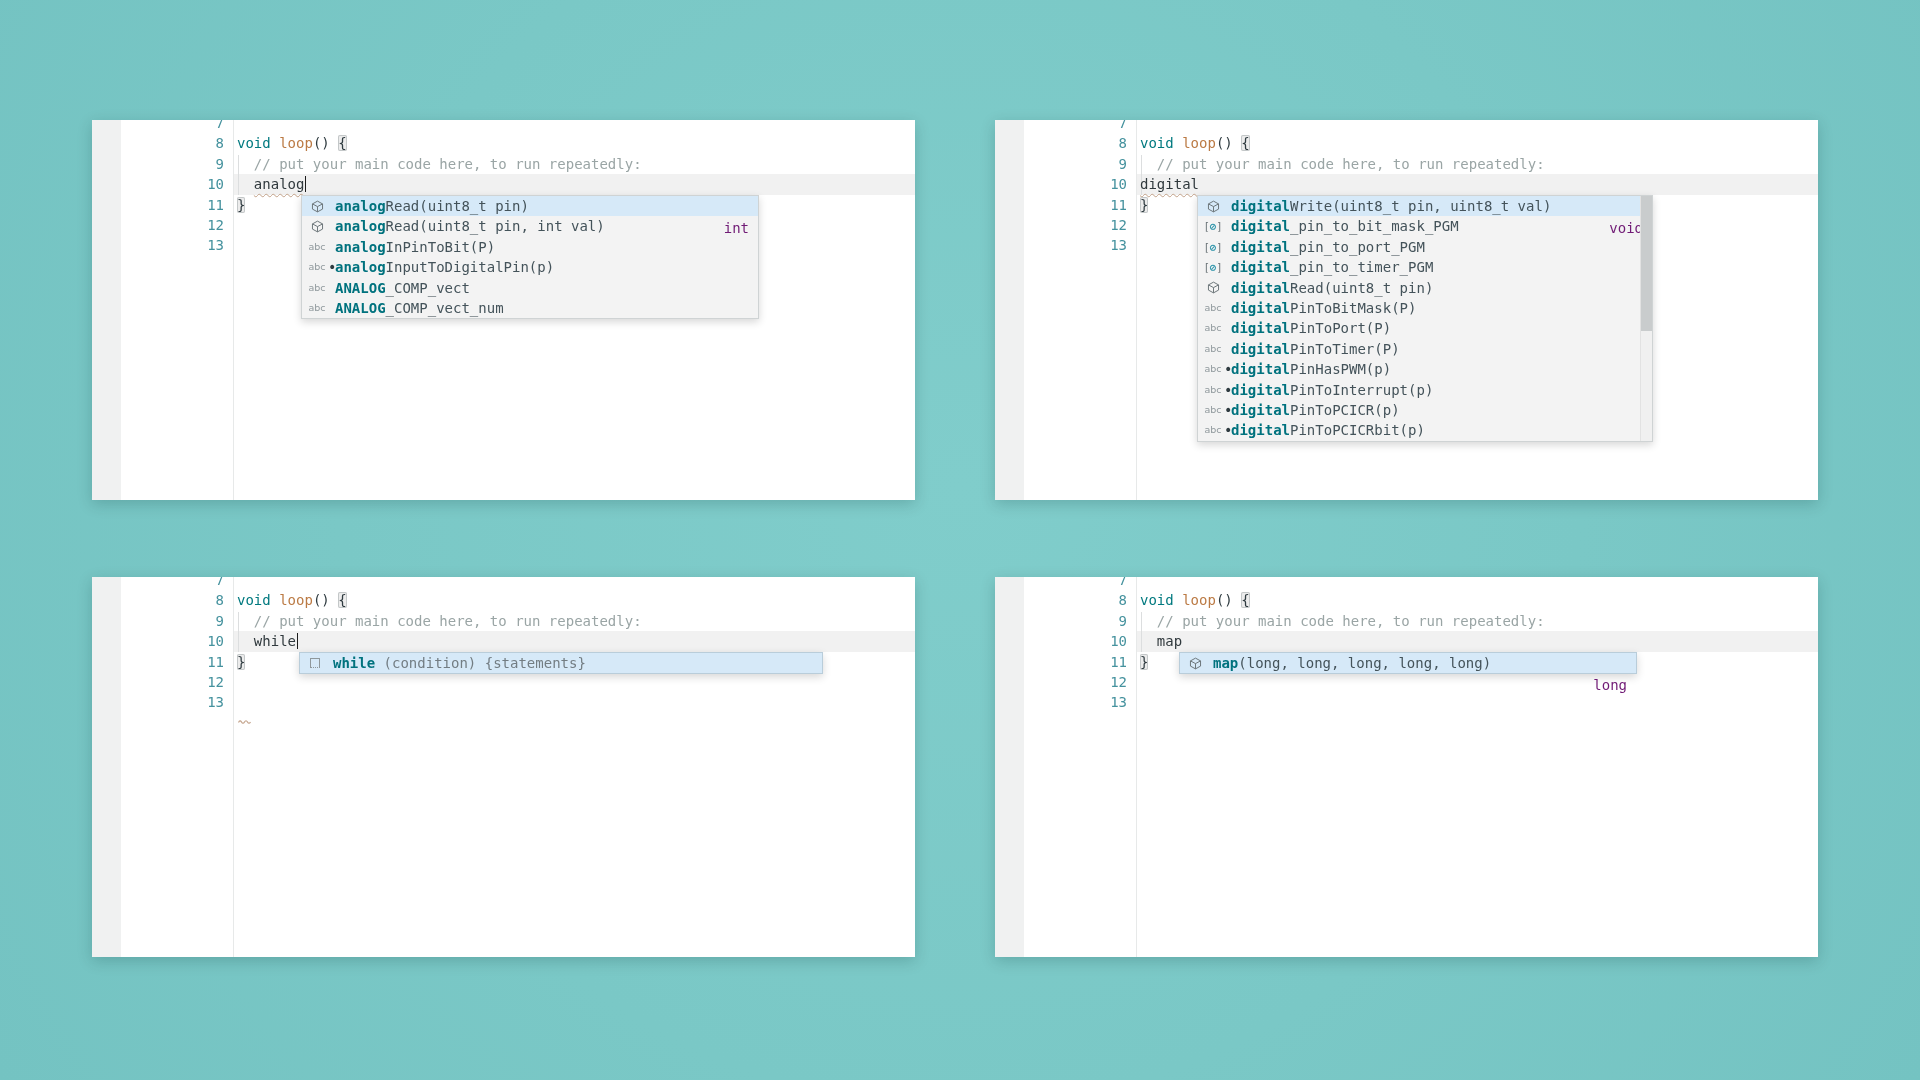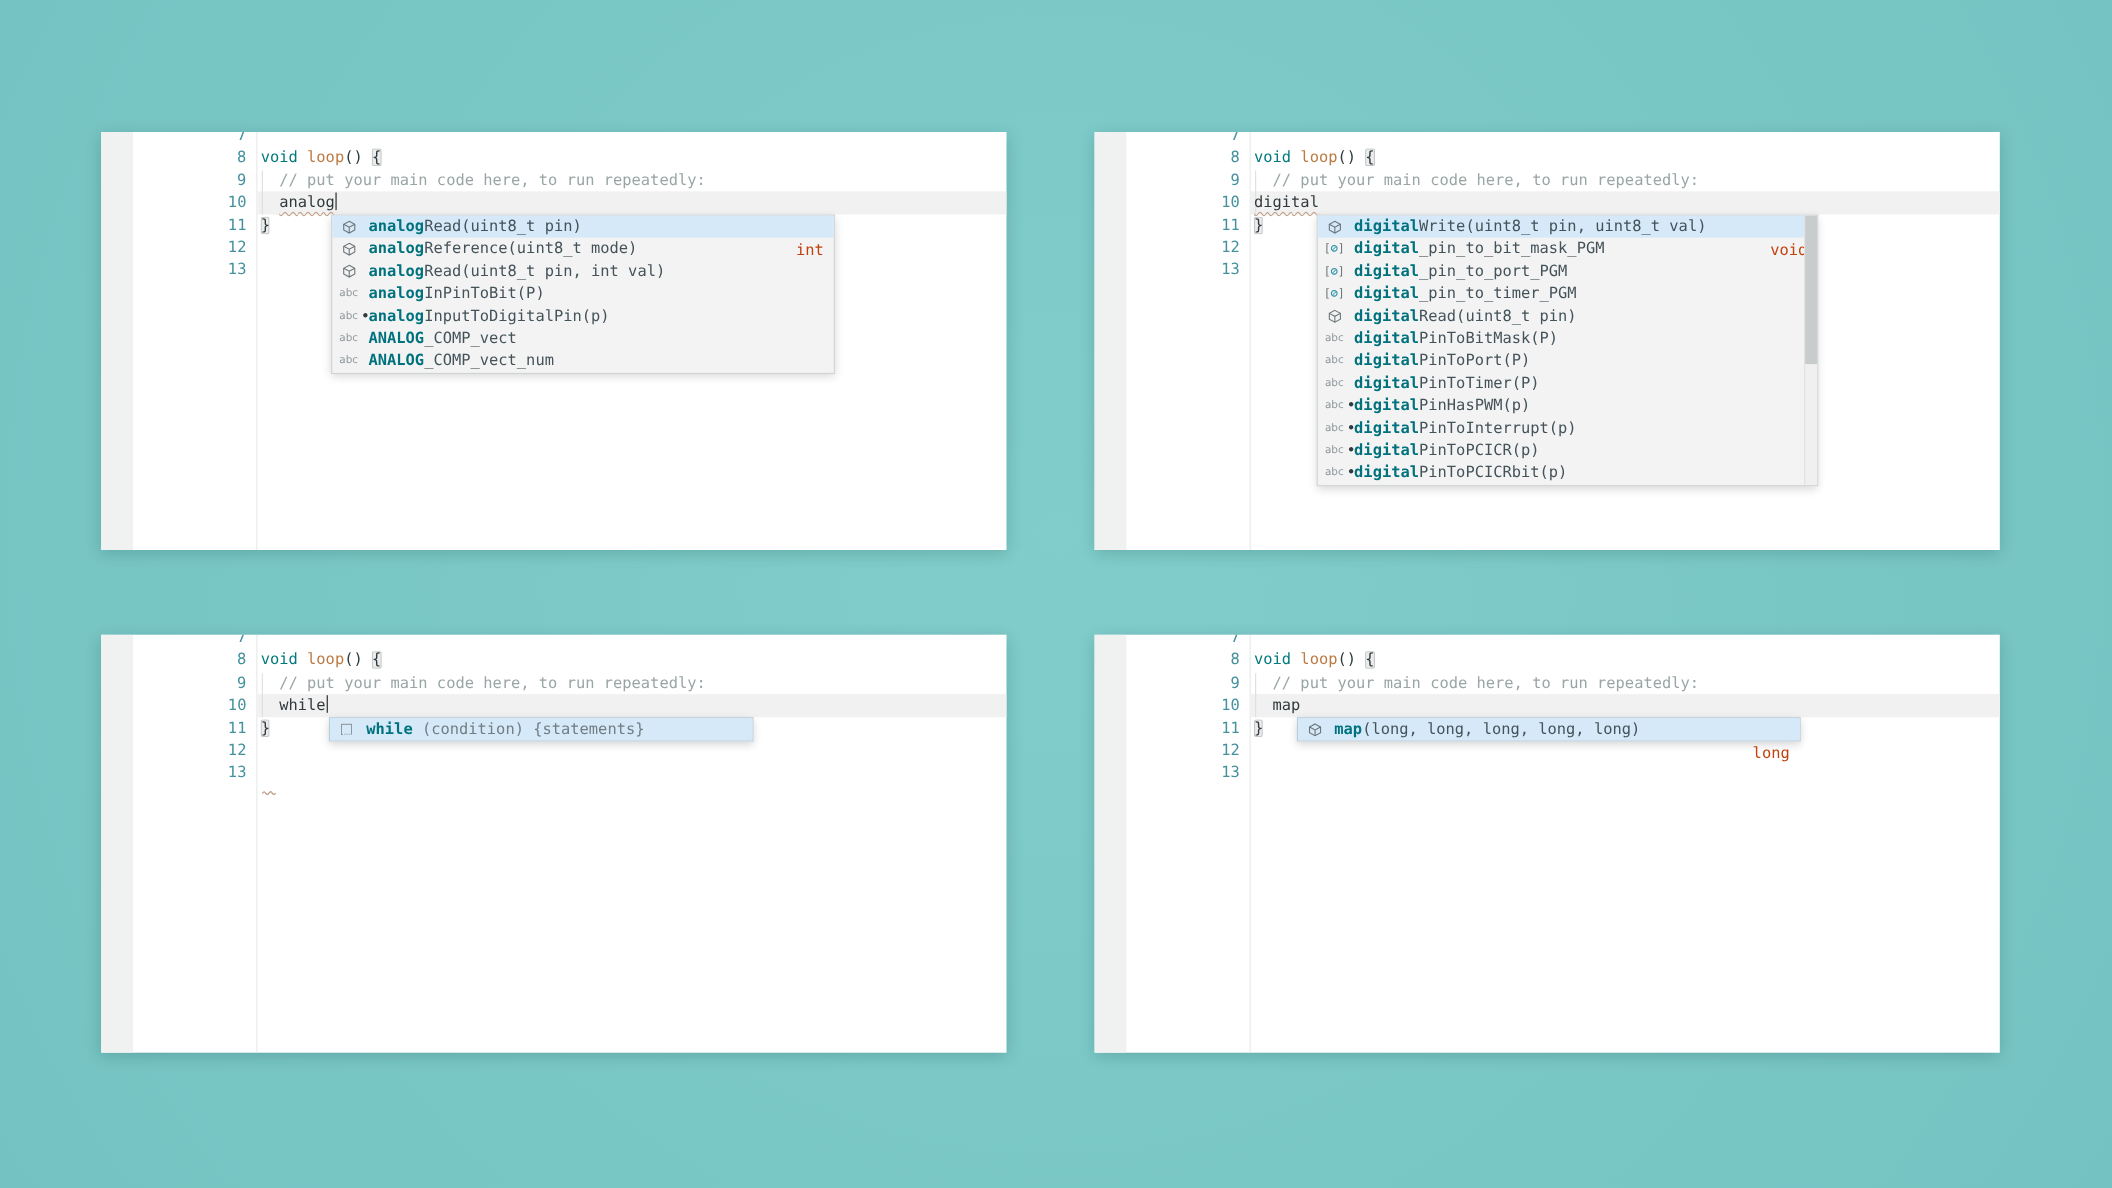--- a/index.html
+++ b/index.html
@@ -58,21 +58,21 @@
   }
   .stray-mark { position:absolute; left:146px; top:134px; width:13px; height:6px; }
 
   
   .dropdown {
     position:absolute; background:#f3f3f3; border:1px solid #cfd3d4;
     box-shadow:0 3px 8px rgba(0,0,0,.16); z-index:5;
   }
   .panel-0 .dropdown { left:209px; top:75px; width:458px; }
   .panel-1 .dropdown { left:202px; top:75px; width:456px; }
-  .panel-2 .dropdown { left:207px; top:75px; width:386px; border-color:#b9cdda; }
+  .panel-2 .dropdown { left:207px; top:75px; width:524px; border-color:#b9cdda; }
   .panel-3 .dropdown { left:184px; top:75px; width:458px; border-color:#b9cdda; }
 
   .drow {
     position:relative; display:flex; align-items:center;
     height:20.4px; line-height:20.4px; padding-left:33px; padding-right:9px;
     white-space:pre; color:#44535a;gap:24px;
   }
   .panel-1 .drow { }
   .drow.selected { background:#d6e9f8; }
 
@@ -80,21 +80,21 @@
   .dicon svg { display:block; }
   .dicon-abc { font-size:9.5px; color:#8f989c; letter-spacing:0; font-family:"DejaVu Sans", sans-serif; font-weight:400; }
   .dicon-macro { font-size:10.5px; color:#6b7478; }
   .dicon-macro i { font-style:normal; color:#2d94aa; font-weight:bold; }
   .snip-box { display:block; width:10px; height:10px; border:1.3px solid #8f989c; border-bottom:1.3px dotted #8f989c; background:transparent; }
 
   .bullet { position:absolute; left:26px; color:#2f3b40; }
   .dprefix { color:#00727e; font-weight:bold; }
   .drest { color:#44535a; }
   .drest.muted { color:#737d83; }
-  .detail { margin-left:auto; color:#c2410c;margin-top:44px; }
+  .detail { margin-left:auto; color:#701a75;margin-top:44px; }
 
   .dscroll { position:absolute; top:0; bottom:0; right:0; width:12px; background:#f0f0f0; border-left:1px solid #e2e2e2; }
   .dthumb { position:absolute; top:0; right:0; width:11px; height:55%; background:#c9cccd; }
 </style>
 </head>
 <body>
 
 <div class="stage">
   <div id="panels-root">
       <div class="panel panel-0">
@@ -122,24 +122,20 @@
 
       <div class="row r11"><span class="plain bbox">}</span></div>
 
     </div>
 
     <div class="dropdown">
           <div class="drow selected"><span class="dicon dicon-cube"><svg width="13" height="13" viewBox="0 0 16 16">
                 <path d="M8 1.4 L14.2 4.8 V11.2 L8 14.6 L1.8 11.2 V4.8 Z" fill="none" stroke="#6b7478" stroke-width="1.2"></path>
                 <path d="M1.8 4.8 L8 8.1 L14.2 4.8 M8 8.1 V14.6" fill="none" stroke="#6b7478" stroke-width="1.2"></path>
               </svg></span><span class="dtext"><span class="dprefix">analog</span><span class="drest">Read(uint8_t pin)</span></span><span class="detail">int</span></div>
-          <div class="drow"><span class="dicon dicon-cube"><svg width="13" height="13" viewBox="0 0 16 16">
-                <path d="M8 1.4 L14.2 4.8 V11.2 L8 14.6 L1.8 11.2 V4.8 Z" fill="none" stroke="#6b7478" stroke-width="1.2"></path>
-                <path d="M1.8 4.8 L8 8.1 L14.2 4.8 M8 8.1 V14.6" fill="none" stroke="#6b7478" stroke-width="1.2"></path>
-              </svg></span><span class="dtext"><span class="dprefix">analog</span><span class="drest">Reference(uint8_t mode)</span></span></div>
           <div class="drow"><span class="dicon dicon-cube"><svg width="13" height="13" viewBox="0 0 16 16">
                 <path d="M8 1.4 L14.2 4.8 V11.2 L8 14.6 L1.8 11.2 V4.8 Z" fill="none" stroke="#6b7478" stroke-width="1.2"></path>
                 <path d="M1.8 4.8 L8 8.1 L14.2 4.8 M8 8.1 V14.6" fill="none" stroke="#6b7478" stroke-width="1.2"></path>
               </svg></span><span class="dtext"><span class="dprefix">analog</span><span class="drest">Read(uint8_t pin, int val)</span></span></div>
           <div class="drow"><span class="dicon dicon-abc">abc</span><span class="dtext"><span class="dprefix">analog</span><span class="drest">InPinToBit(P)</span></span></div>
           <div class="drow"><span class="dicon dicon-abc">abc</span><span class="bullet">•</span><span class="dtext"><span class="dprefix">analog</span><span class="drest">InputToDigitalPin(p)</span></span></div>
           <div class="drow"><span class="dicon dicon-abc">abc</span><span class="dtext"><span class="dprefix">ANALOG</span><span class="drest">_COMP_vect</span></span></div>
           <div class="drow"><span class="dicon dicon-abc">abc</span><span class="dtext"><span class="dprefix">ANALOG</span><span class="drest">_COMP_vect_num</span></span></div>
         </div>
   </div>

